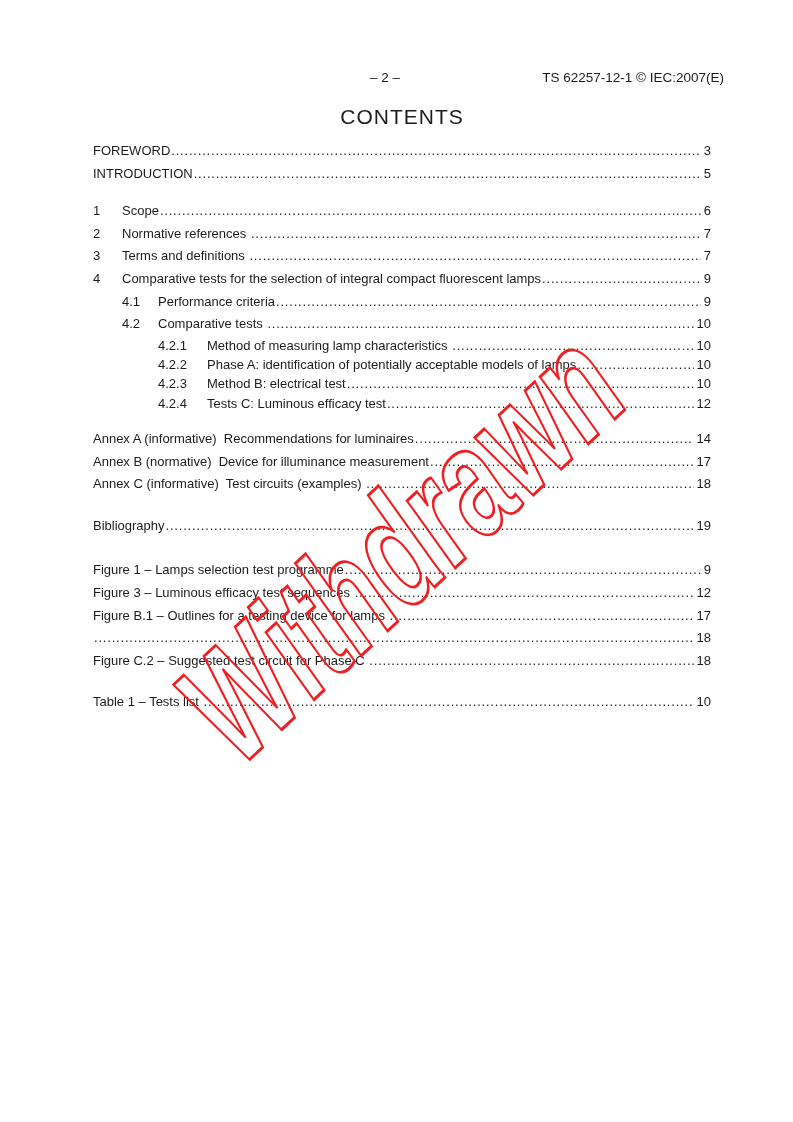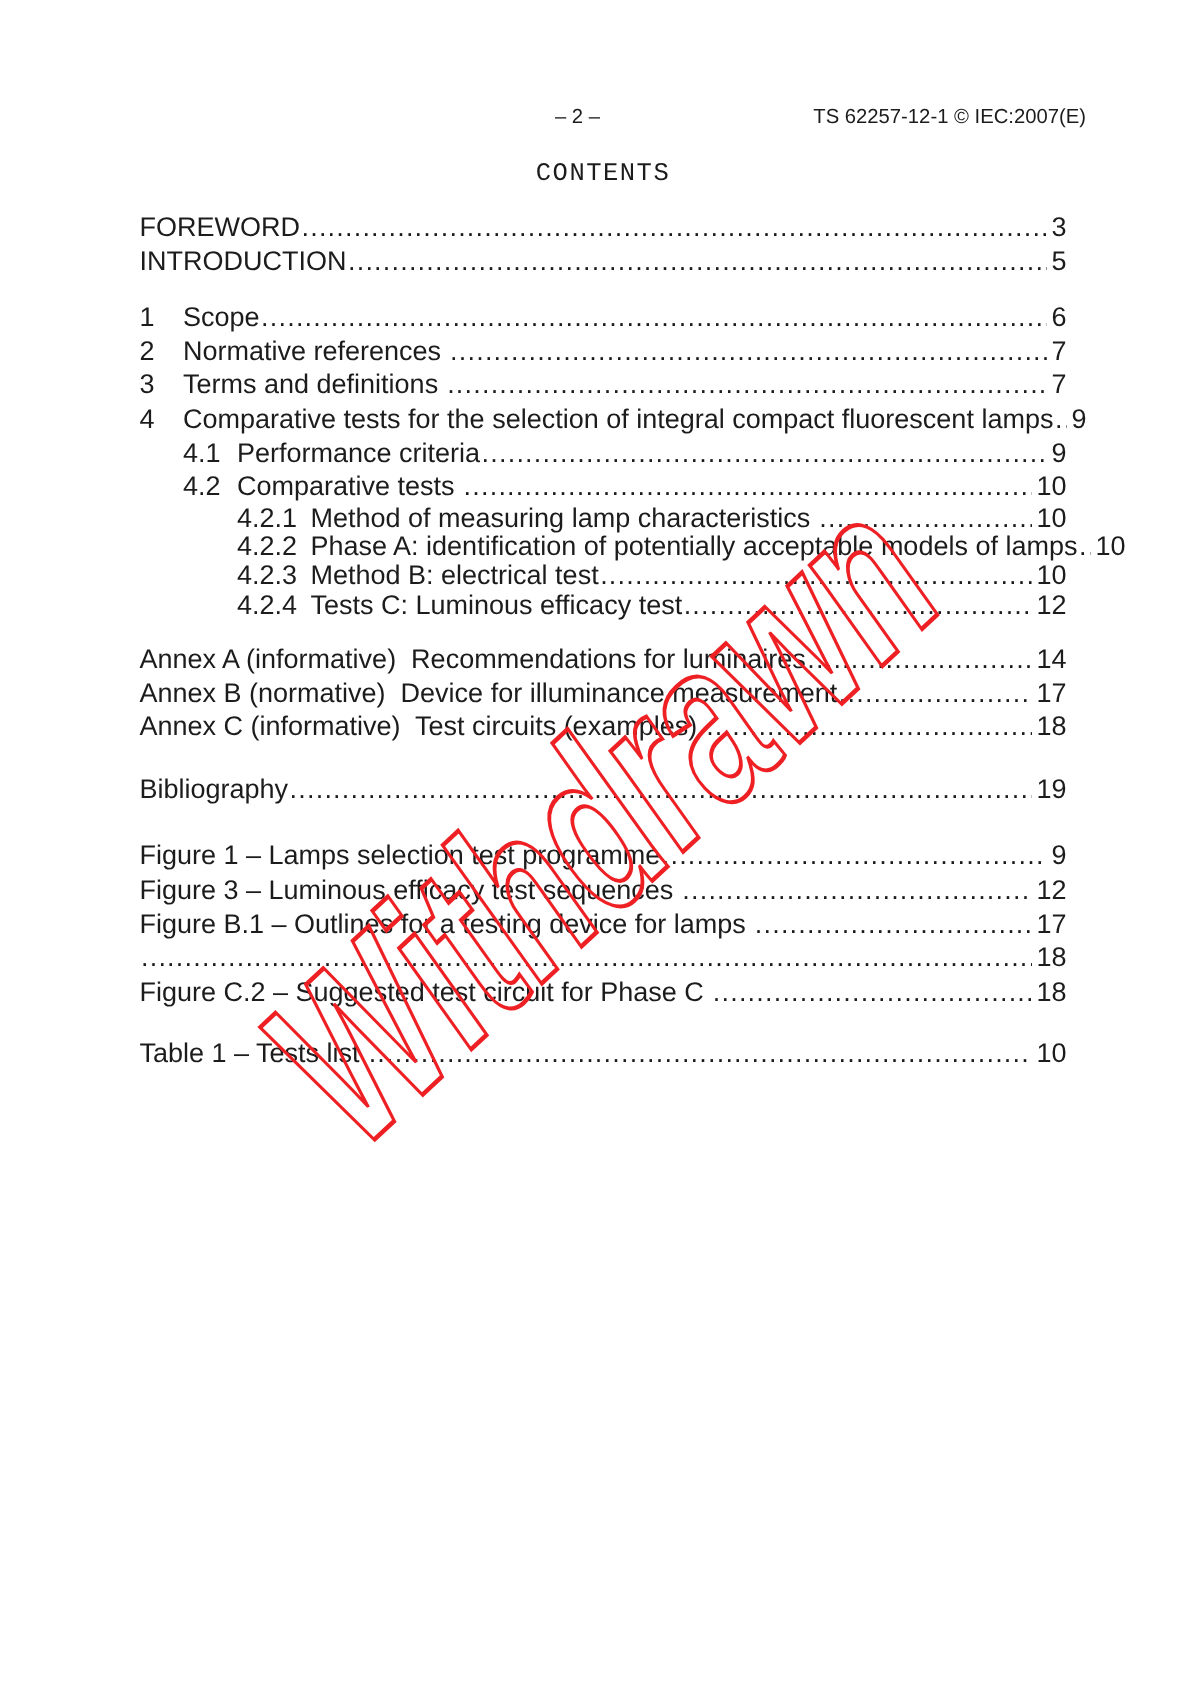--- a/index.html
+++ b/index.html
@@ -28,36 +28,35 @@
     transform: translateX(-50%);
   }
   .doc-ref {
     position: absolute;
     right: -13px; 
     text-align: right;
   }
   .title {
     margin-top: 22px;
     text-align: center;
-    font-size: 17px;
+    font-size: 21px;
     line-height: 18px;
     font-weight: 400;
     letter-spacing: 1px;
-    font-family: Liberation Mono, monospace;
   }
   .toc { margin-top: 14px; }
   .sec-clauses      { margin-top: 15px; }
   .sec-annexes      { margin-top: 15px; }
   .sec-bibliography { margin-top: 19px; text-align: center; }
   .sec-figures      { margin-top: 22px; }
   .sec-tables       { margin-top: 19px; text-align: center; }
   .row {
     display: flex;
     align-items: baseline;
-    font-size: 18px;
+    font-size: 13px;
     line-height: 22.6px;
     white-space: nowrap;
   }
   .row .num   { flex: none; }
   .lvl1 .num  { width: 29px; }
   .lvl2       { padding-left: 29px; }
   .lvl2 .num  { width: 36px; }
   .lvl3       { padding-left: 65px; line-height: 19.3px; }
   .lvl3 .num  { width: 49px; }
   .label { flex: none; white-space: pre; }

